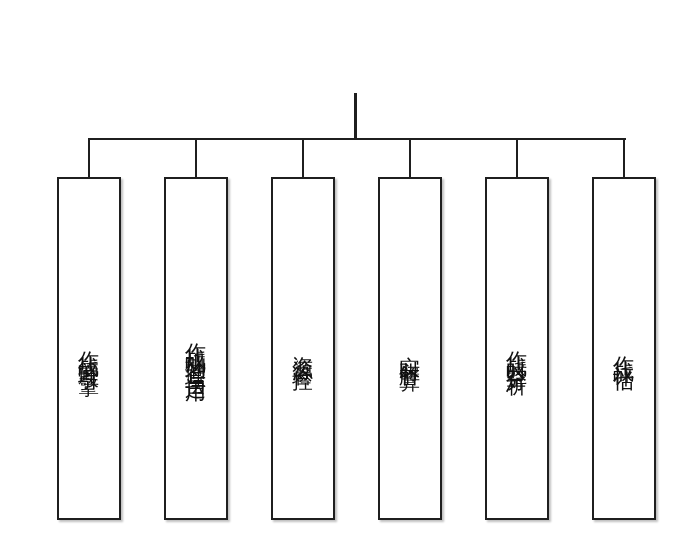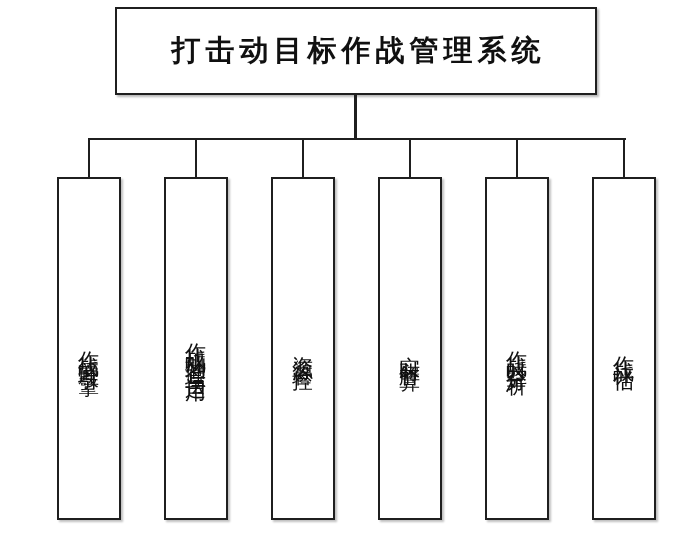--- a/index.html
+++ b/index.html
@@ -77,23 +77,20 @@
     color:var(--text);
     line-height:1;
     white-space:nowrap;
   }
 </style>
 </head>
 <body>
 
 <div class="canvas">
 
-  <div class="root-box">
-    <span class="root-label">打击动目标作战管理系统</span>
-  </div>
 
   <div class="conn stem"></div>
   <div class="conn hline"></div>
   <div class="conn drop drop-1"></div>
   <div class="conn drop drop-2"></div>
   <div class="conn drop drop-3"></div>
   <div class="conn drop drop-4"></div>
   <div class="conn drop drop-5"></div>
   <div class="conn drop drop-6"></div>
 

